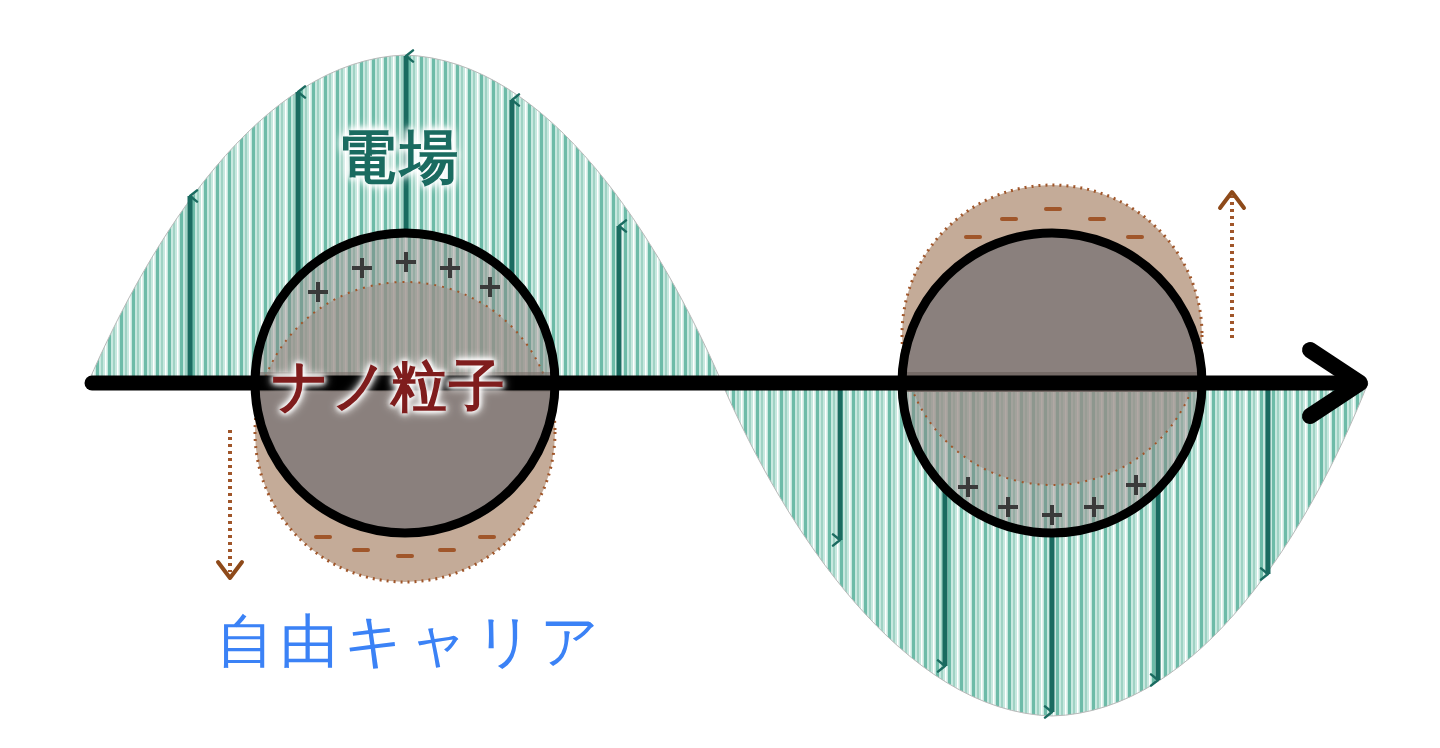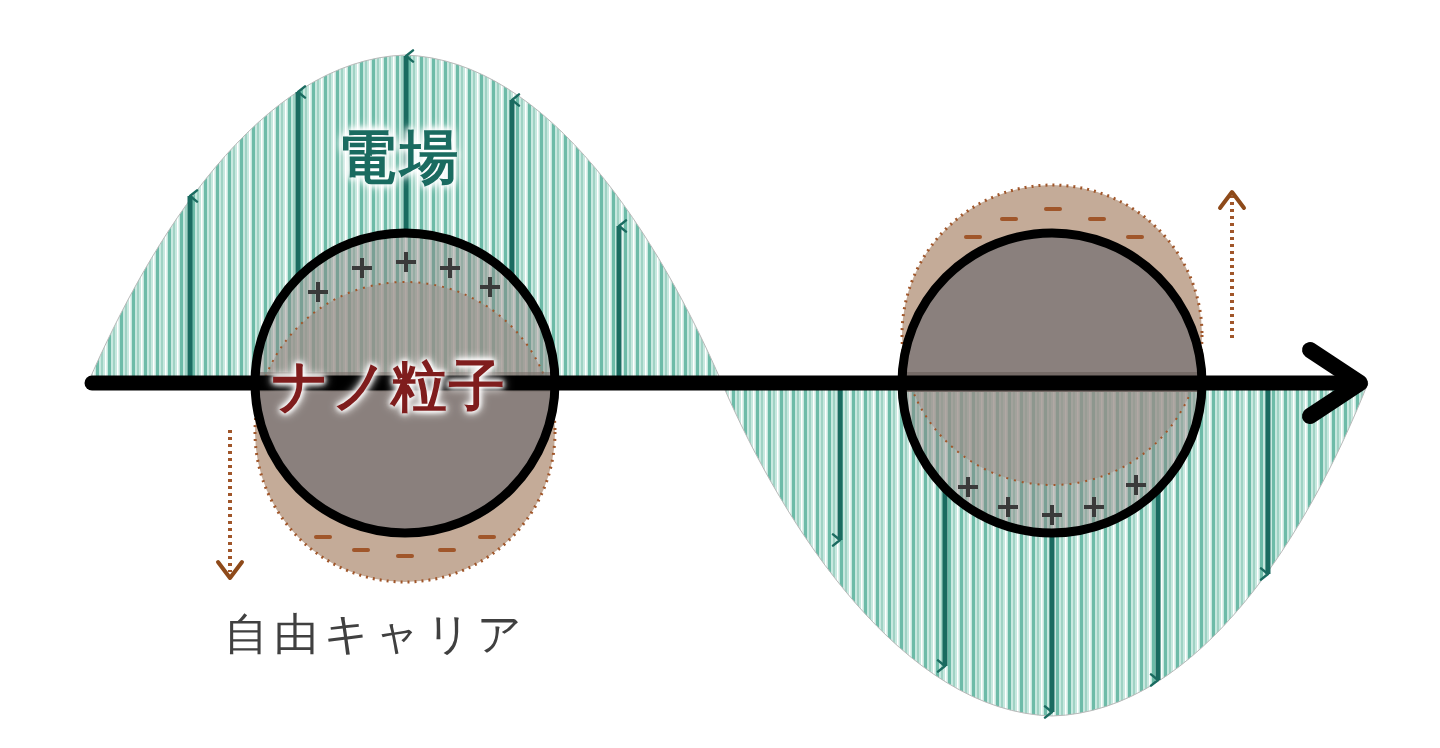--- a/index.html
+++ b/index.html
@@ -10,21 +10,21 @@
       left: 338px; top: 128px; font-size: 58px; color: #1a6b60;
       text-shadow: 0 0 6px #ffffff, 0 0 6px #ffffff, 0 0 10px #ffffff, 0 0 14px #ffffff;
       letter-spacing: 4px;
     }
     .label-particle {
       left: 272px; top: 358px; font-size: 56px; color: #7f1d1d;
       text-shadow: 0 0 5px #ffffff, 0 0 5px #ffffff, 0 0 8px #ffffff, 0 0 12px #ffffff;
       letter-spacing: 2px;
     }
     .label-carrier {
-      left: 224px; top: 612px; font-size: 44px; color: #404040; font-weight: normal;
+      left: 216px; top: 612px; font-size: 58px; color: #3b82f6; font-weight: normal;
       letter-spacing: 6px;
     }
   </style>
 </head>
 <body>
 
 <div id="stage">
   <svg width="1440" height="748" viewBox="0 0 1440 748" xmlns="http://www.w3.org/2000/svg">
     <defs>
       <pattern id="stripes" patternUnits="userSpaceOnUse" width="12" height="10">

